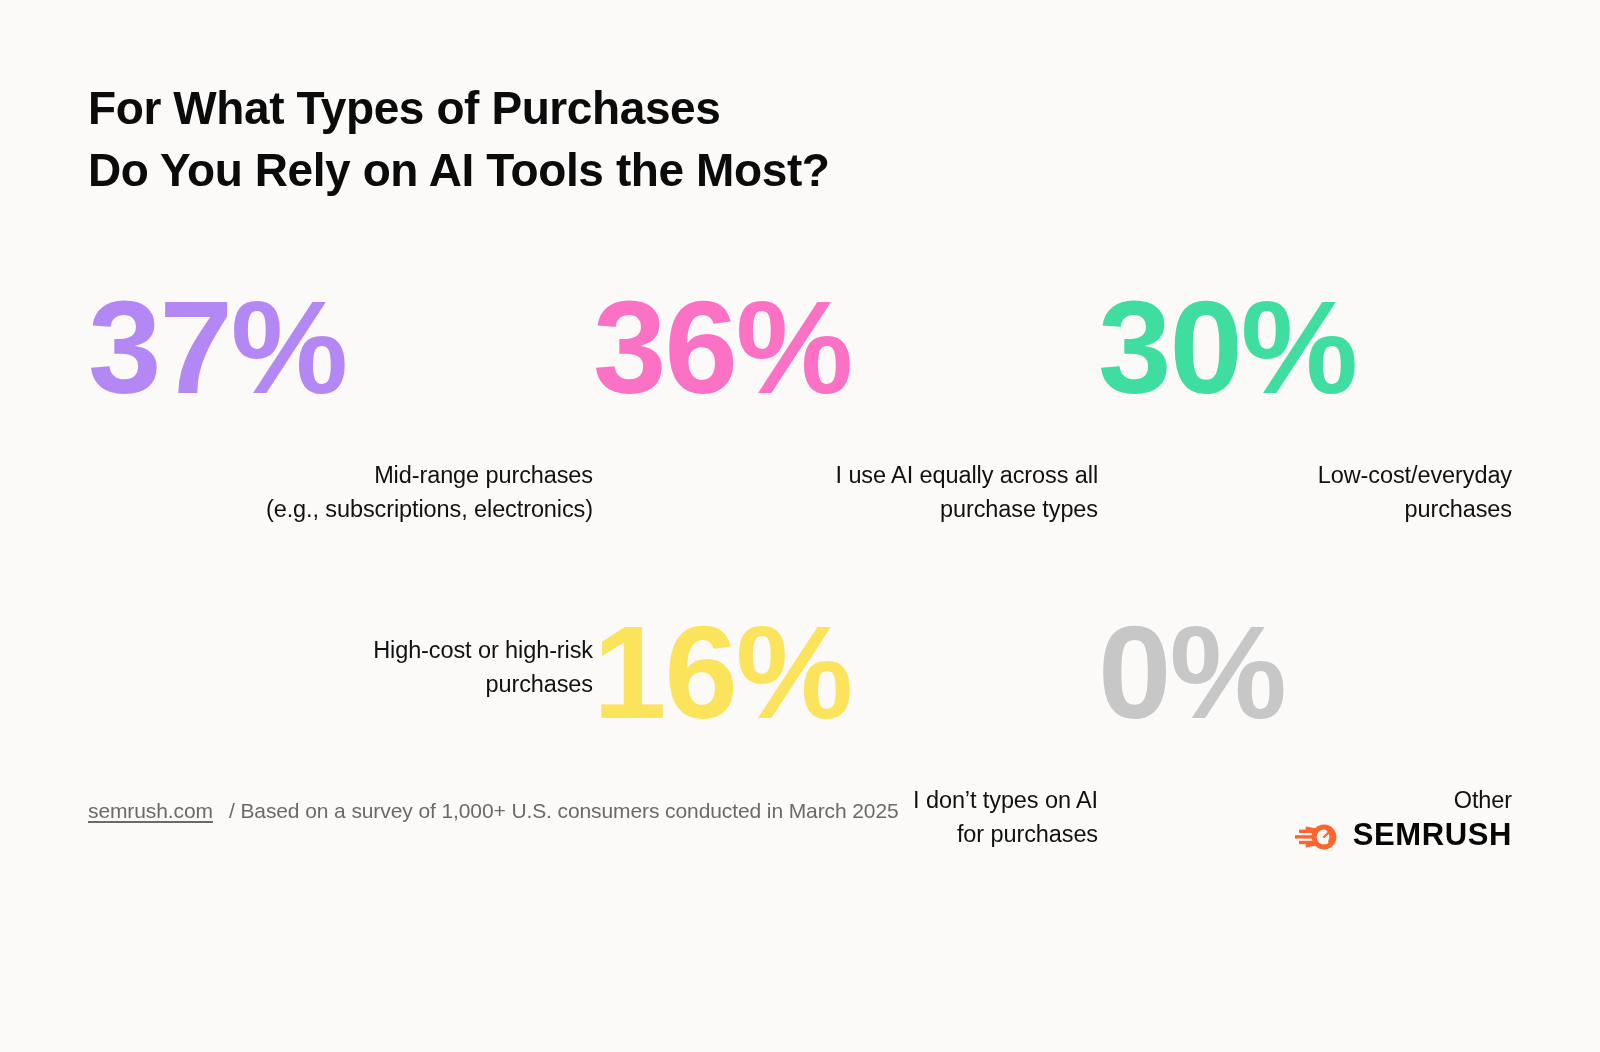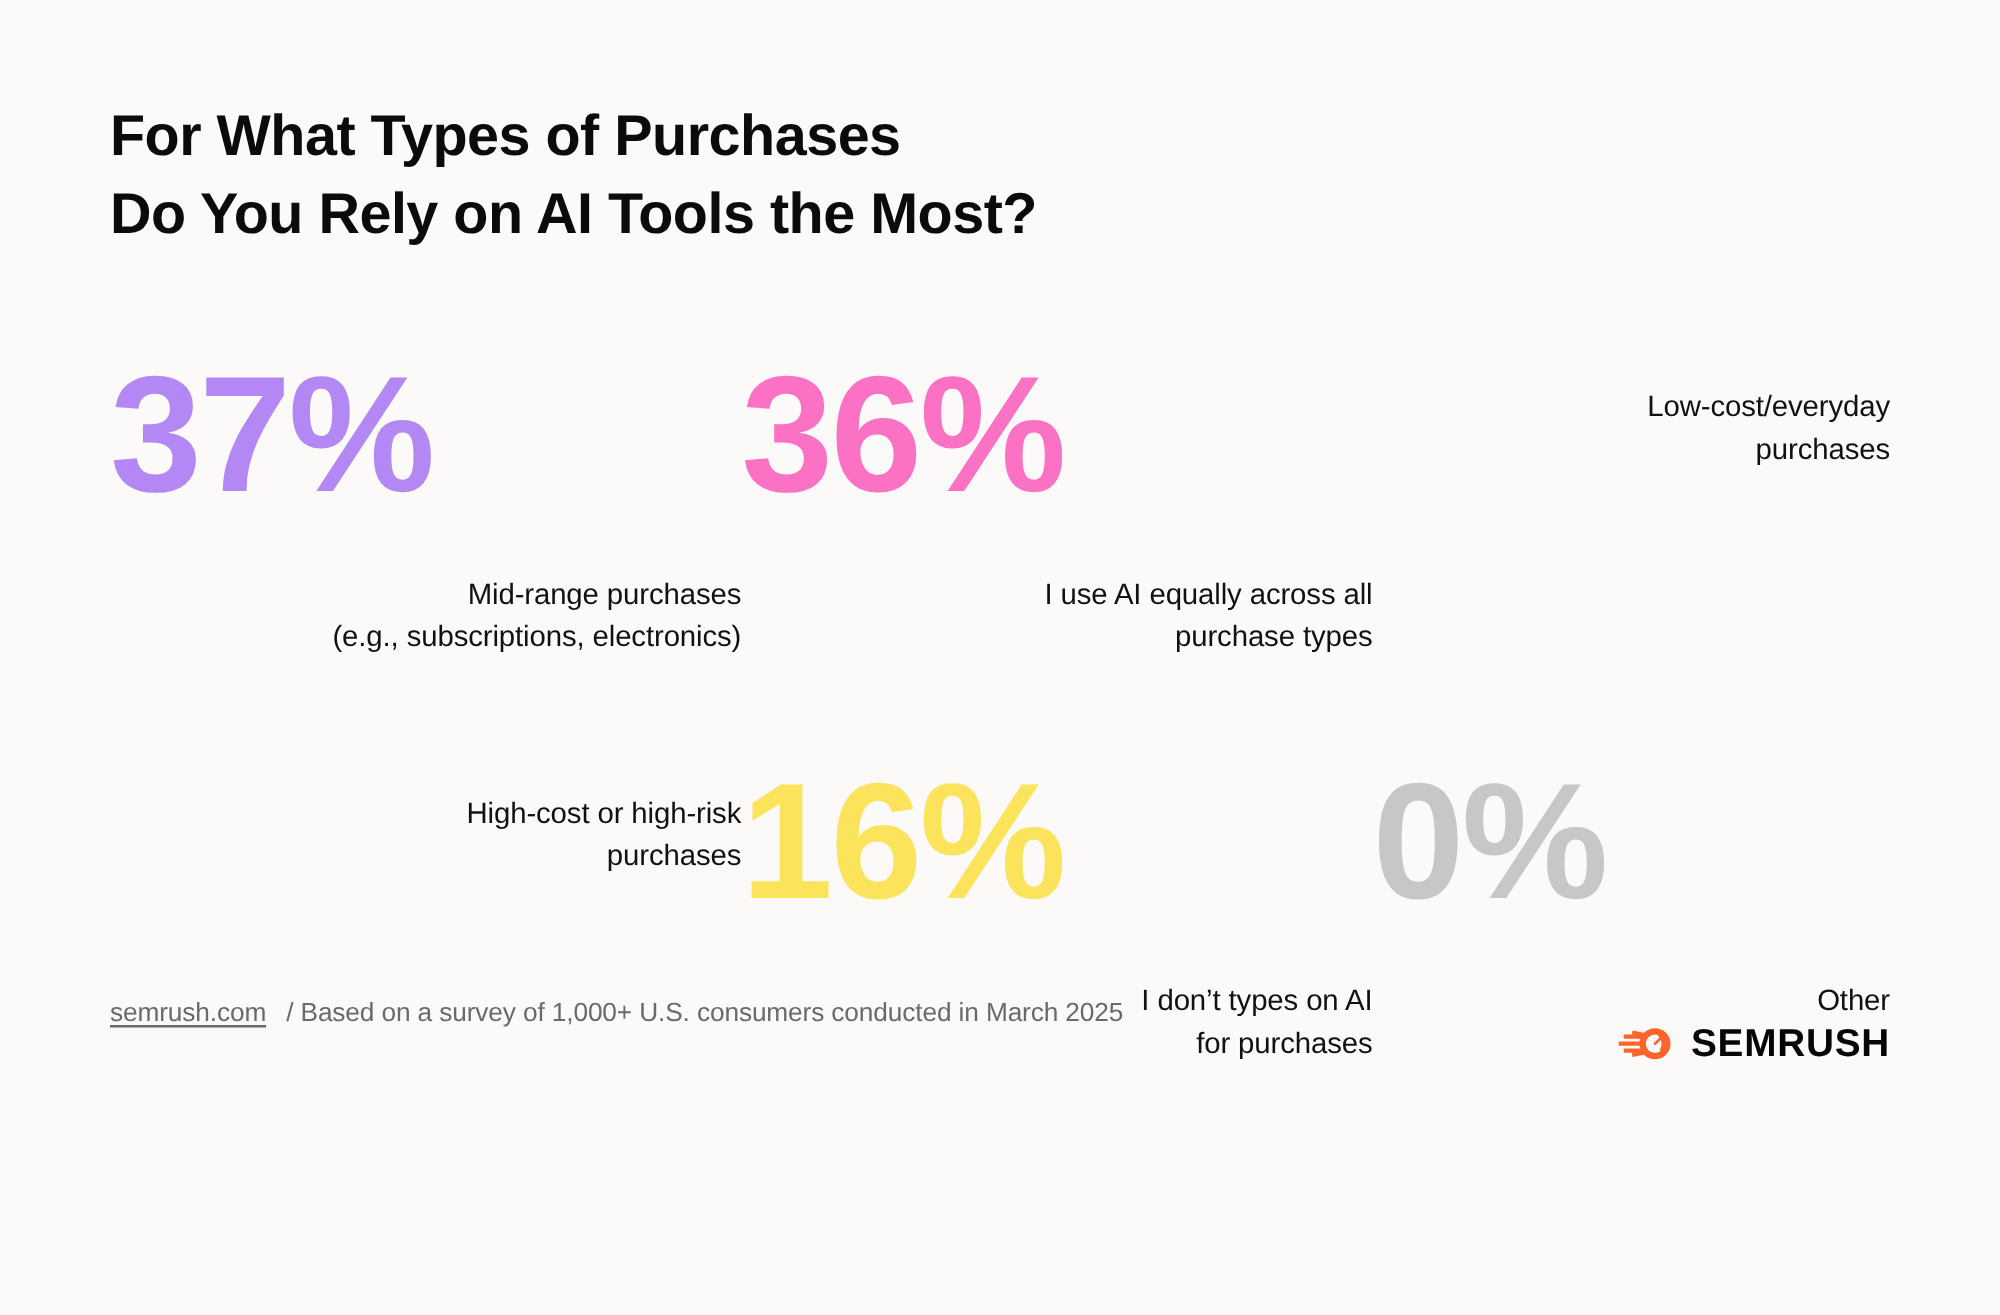--- a/index.html
+++ b/index.html
@@ -82,21 +82,21 @@
     gap: 16px;
   }
   .footer-link {
     color: #6a6a6a;
     text-decoration: underline;
     text-underline-offset: 3px;
     cursor: pointer;
   }
   .logo {
     display: flex;
-    align-items: center;
+    align-items: flex-end;
     gap: 13px;
     margin-top: 48px;
   }
   .logo-mark {
     width: 46px;
     height: 32px;
     display: block;
   }
   .logo-word {
     font-size: 31px;
@@ -121,20 +121,21 @@
 (e.g., subscriptions, electronics)</div>
     </div>
 
     <div class="stat">
       <div class="stat-value" style="color:#fb71c4">36%</div>
       <div class="stat-label">I use AI equally across all
 purchase types</div>
     </div>
 
     <div class="stat">
+      <div class="stat-value" style="color:#3fdda0">30%</div>
       <div class="stat-label">Low-cost/everyday
 purchases</div>
     </div>
 
     <div class="stat">
       <div class="stat-label">High-cost or high-risk
 purchases</div>
     </div>
 
     <div class="stat">

